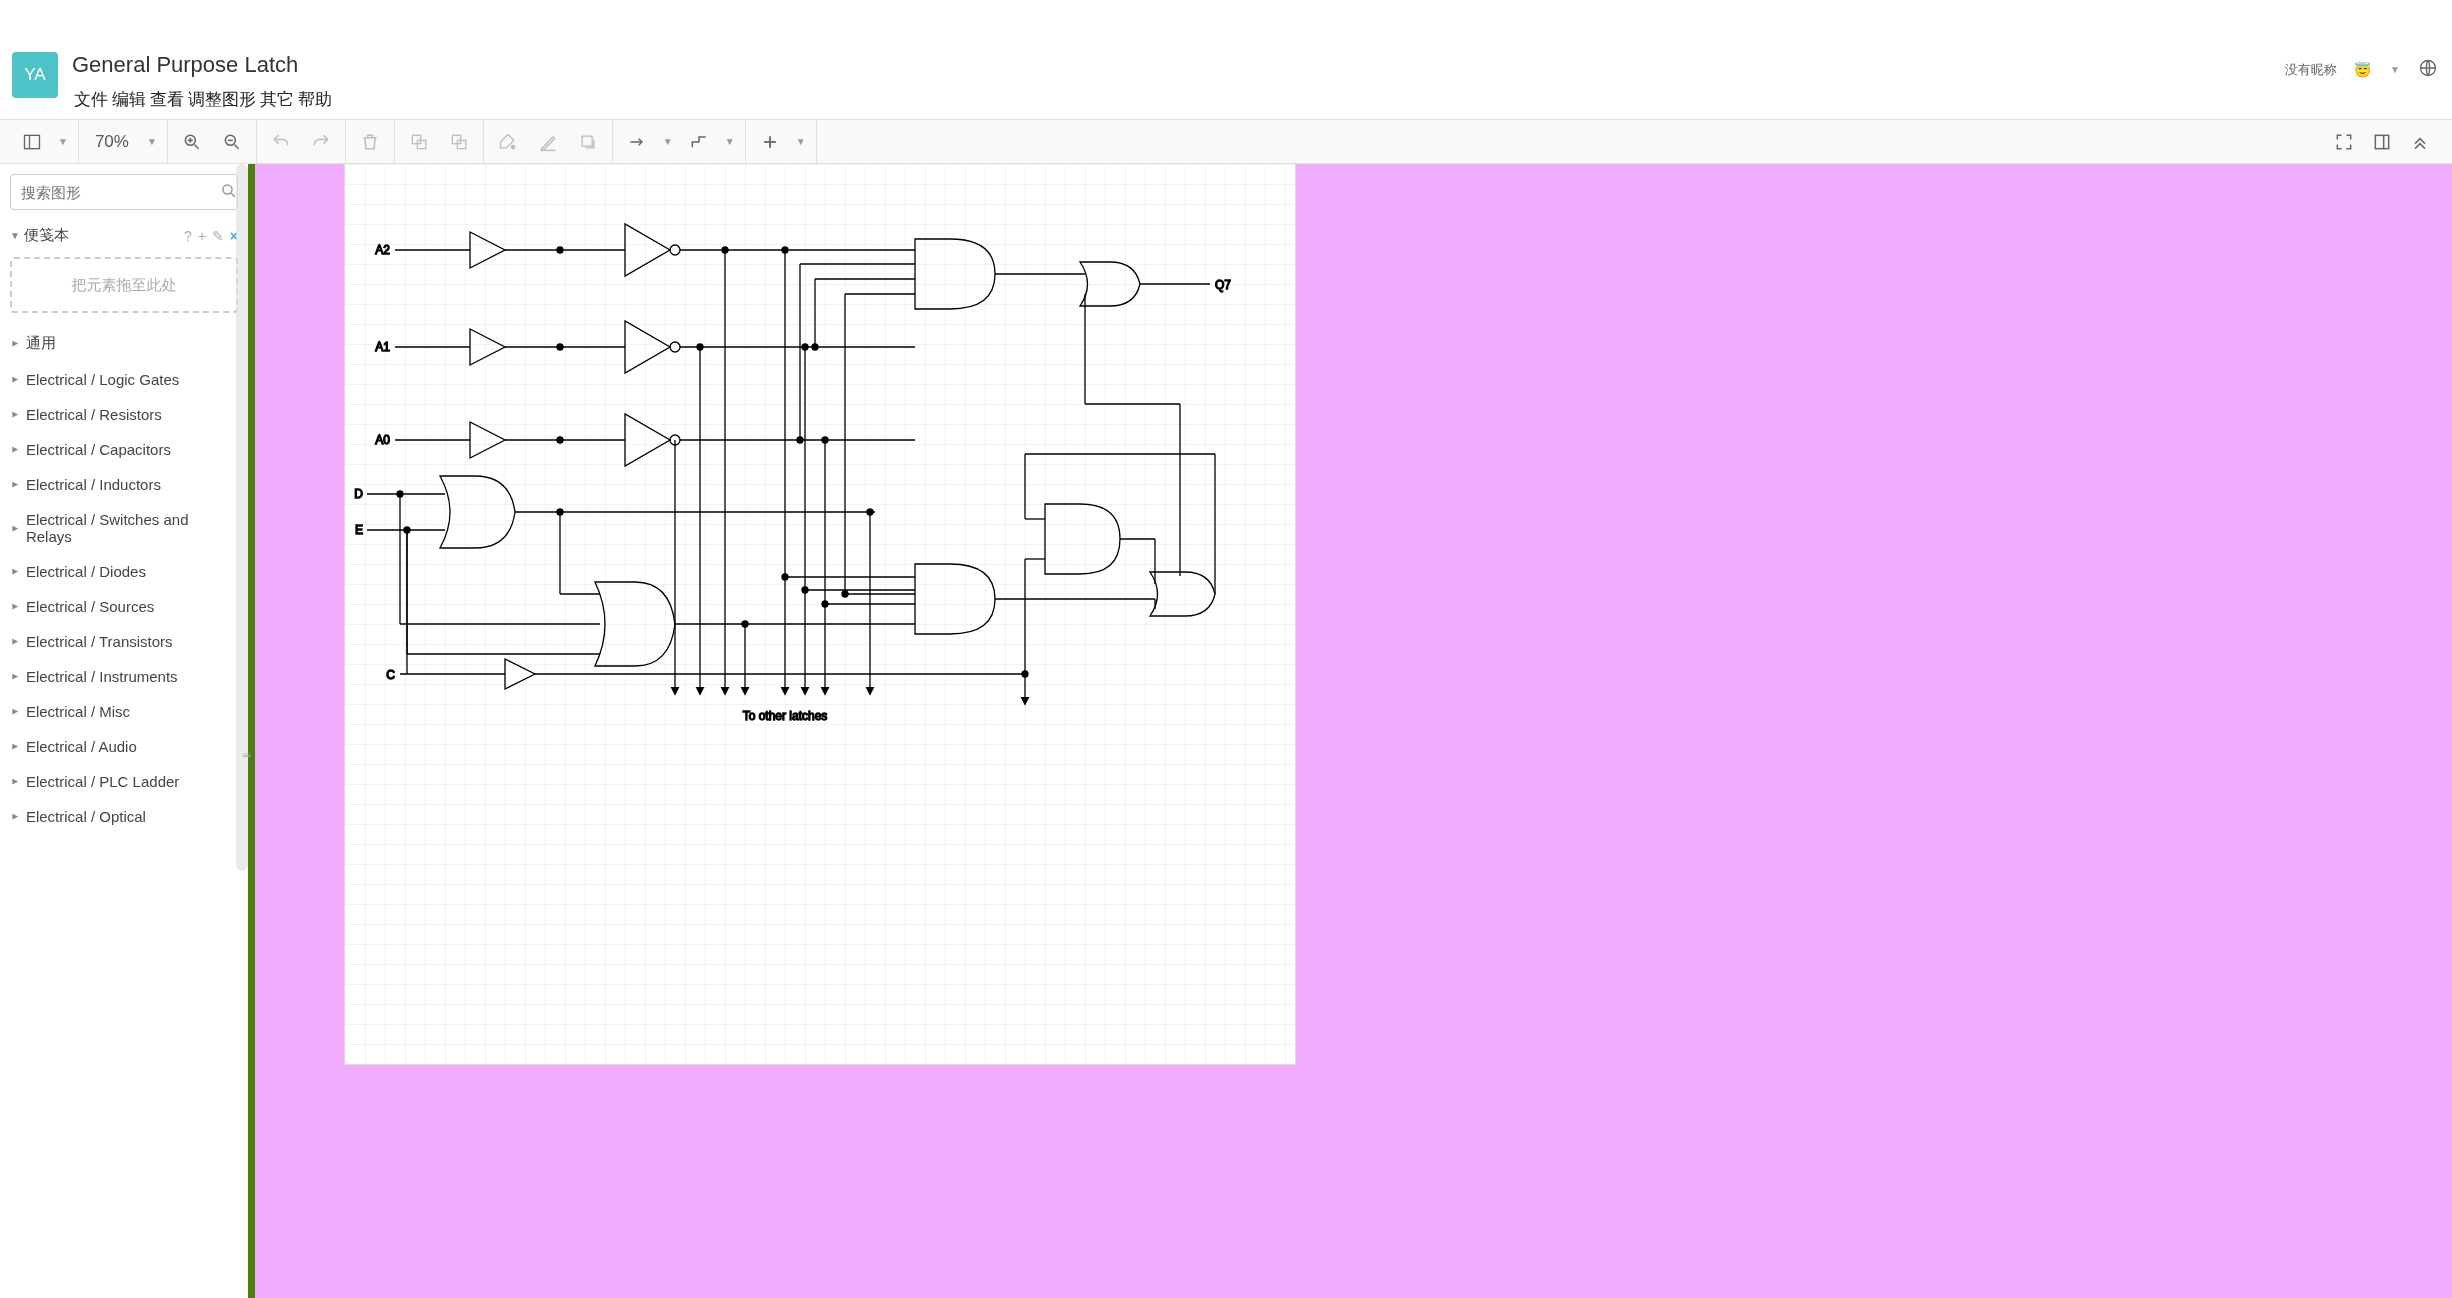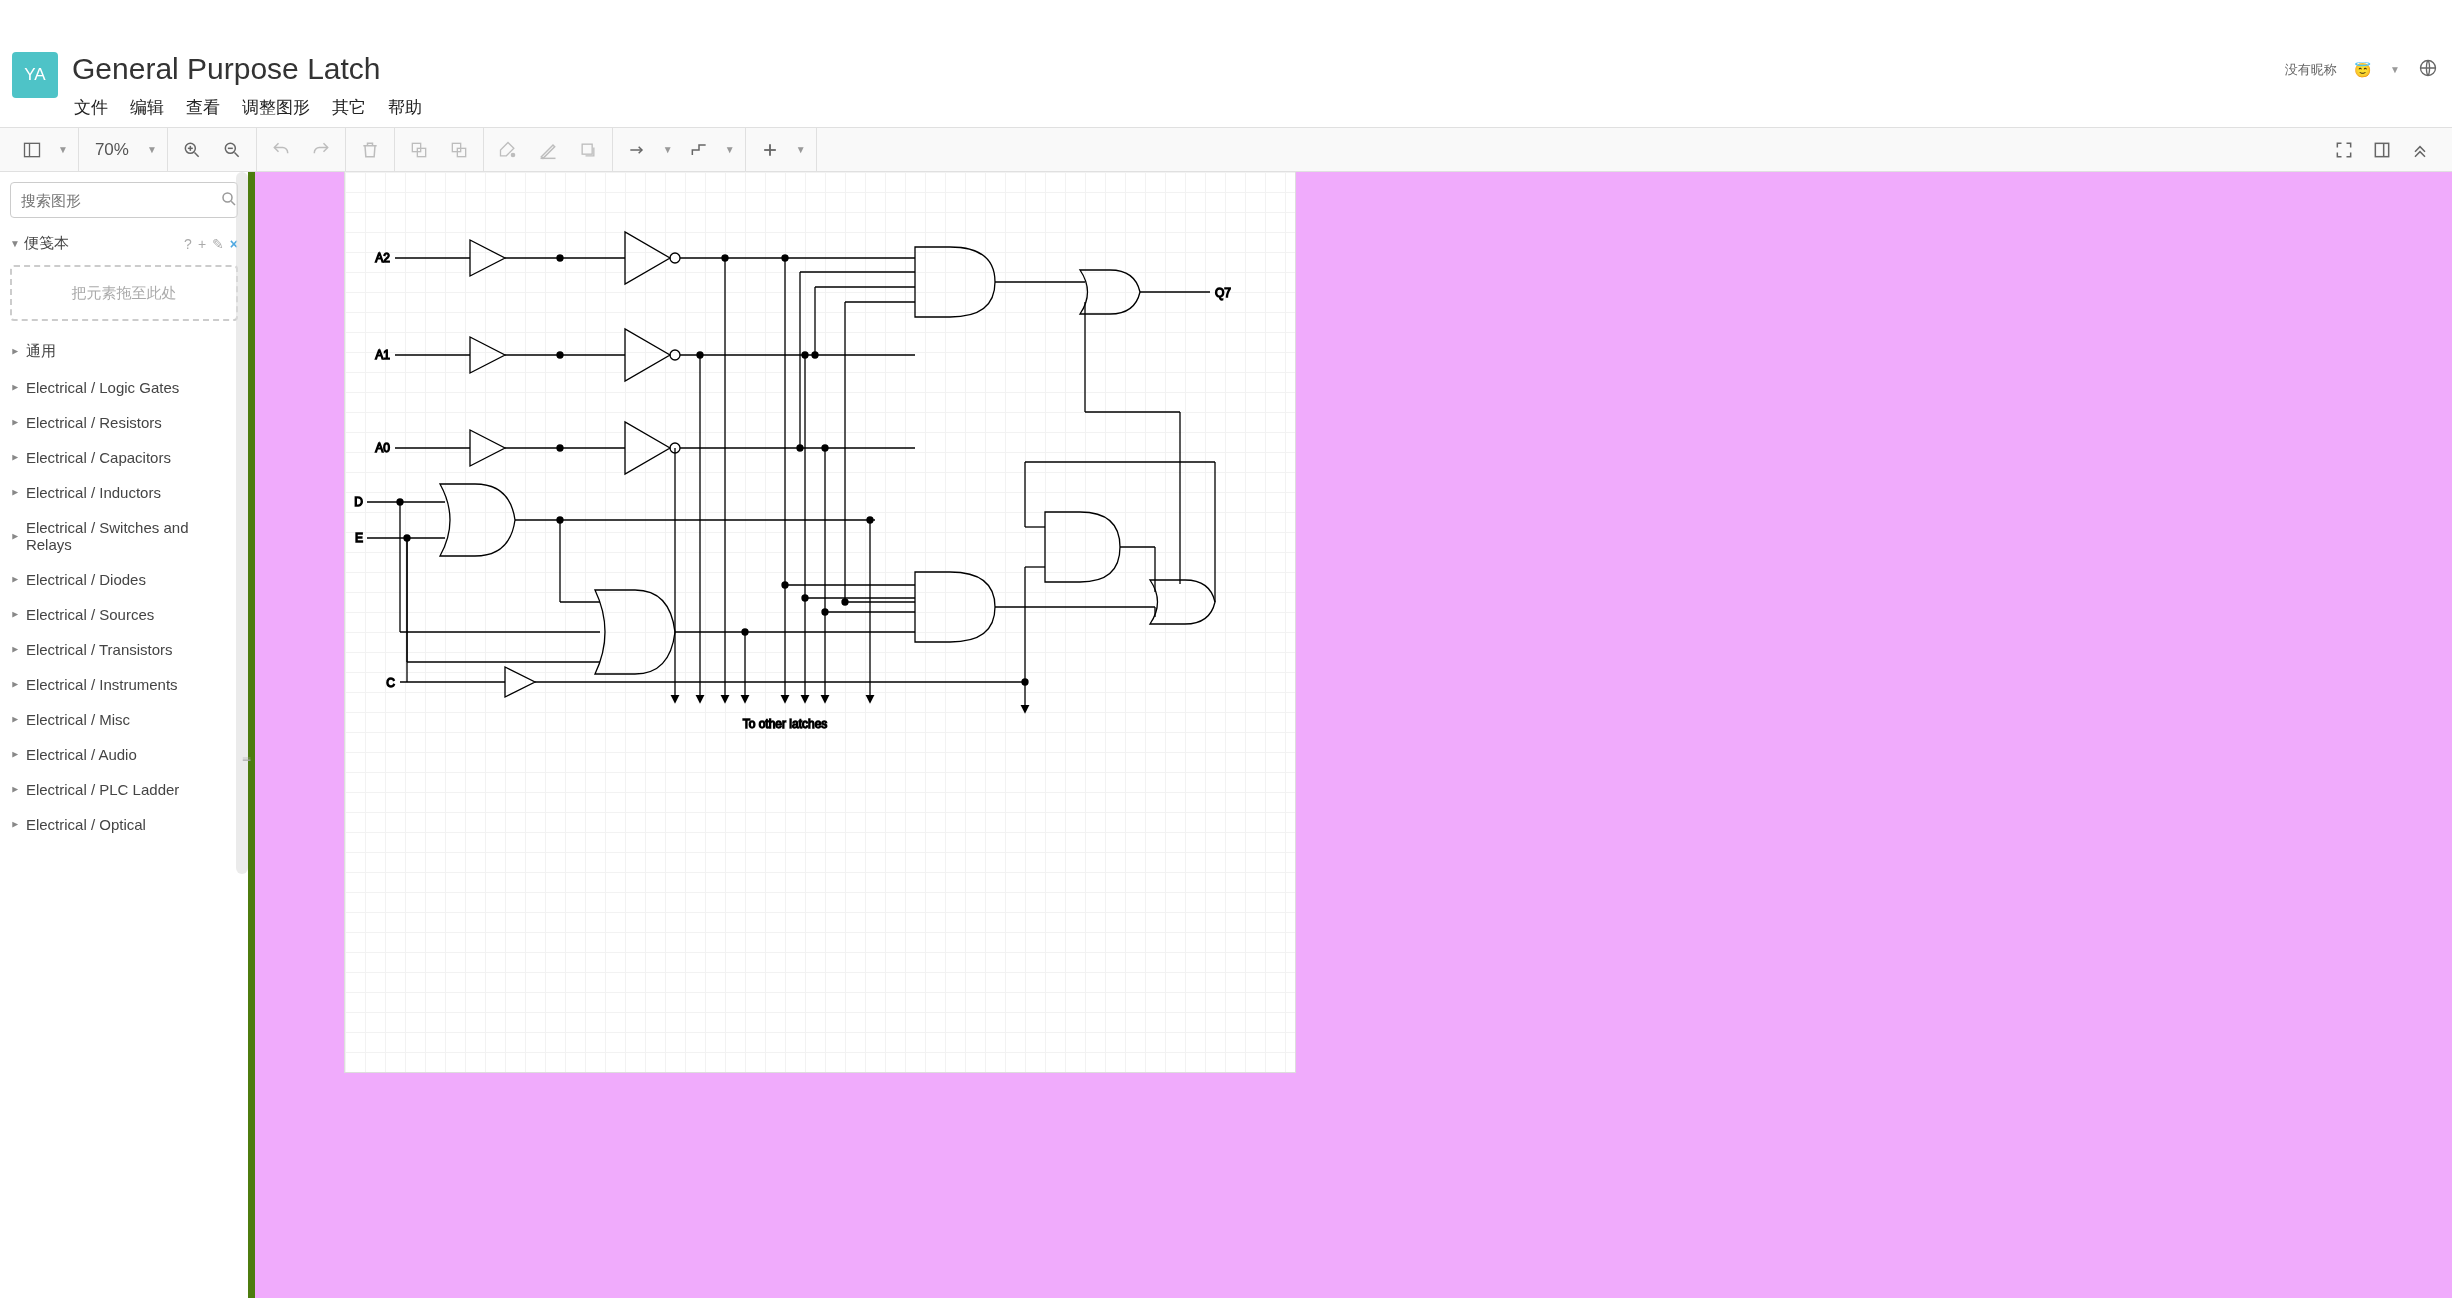--- a/index.html
+++ b/index.html
@@ -3,22 +3,22 @@
 <meta charset="utf-8">
 <style>
 * { box-sizing: border-box; margin: 0; padding: 0; }
 body { font-family: -apple-system, BlinkMacSystemFont, "Segoe UI", Helvetica, Arial, sans-serif; font-size: 13px; color: #333; background: #fff; overflow: hidden; }
 .app { display: flex; flex-direction: column; height: 100vh; width: 100vw; margin-top: 44px; }
 
 
 .header { display: flex; align-items: flex-start; padding: 8px 0 0 0; background: #fff; border-bottom: 1px solid #e0e0e0; }
 .avatar { width: 46px; height: 46px; background: #4ec3c7; border-radius: 4px; margin: 0 12px; display: flex; align-items: center; justify-content: center; color: #fff; font-weight: 500; font-size: 17px; }
 .header-main { flex: 1; }
-.doc-title { font-size: 30px; font-weight: 400; color: #333; padding: 0 0 6px 2px; }
-.menubar { display: flex; gap: 22px; padding: 4px 0 8px 4px; }
+.doc-title { font-size: 22px; font-weight: 400; color: #333; padding: 0 0 6px 2px; }
+.menubar { display: flex; gap: 4px; padding: 4px 0 8px 4px; }
 .menubar-item { font-size: 17px; color: #222; cursor: pointer; }
 .header-right { display: flex; align-items: center; gap: 18px; padding: 6px 14px 0 0; font-size: 13px; color: #666; }
 .emoji { font-size: 14px; }
 .globe-icon svg { width: 20px; height: 20px; stroke: #666; }
 .chevron-down { font-size: 10px; color: #999; }
 
 
 .toolbar { display: flex; align-items: center; background: #f9f9f9; border-bottom: 1px solid #e0e0e0; height: 44px; padding: 0 8px; }
 .tb-group { display: flex; align-items: center; height: 100%; padding: 0 10px; border-right: 1px solid #e0e0e0; gap: 12px; }
 .tb-group:last-child { border-right: none; }

